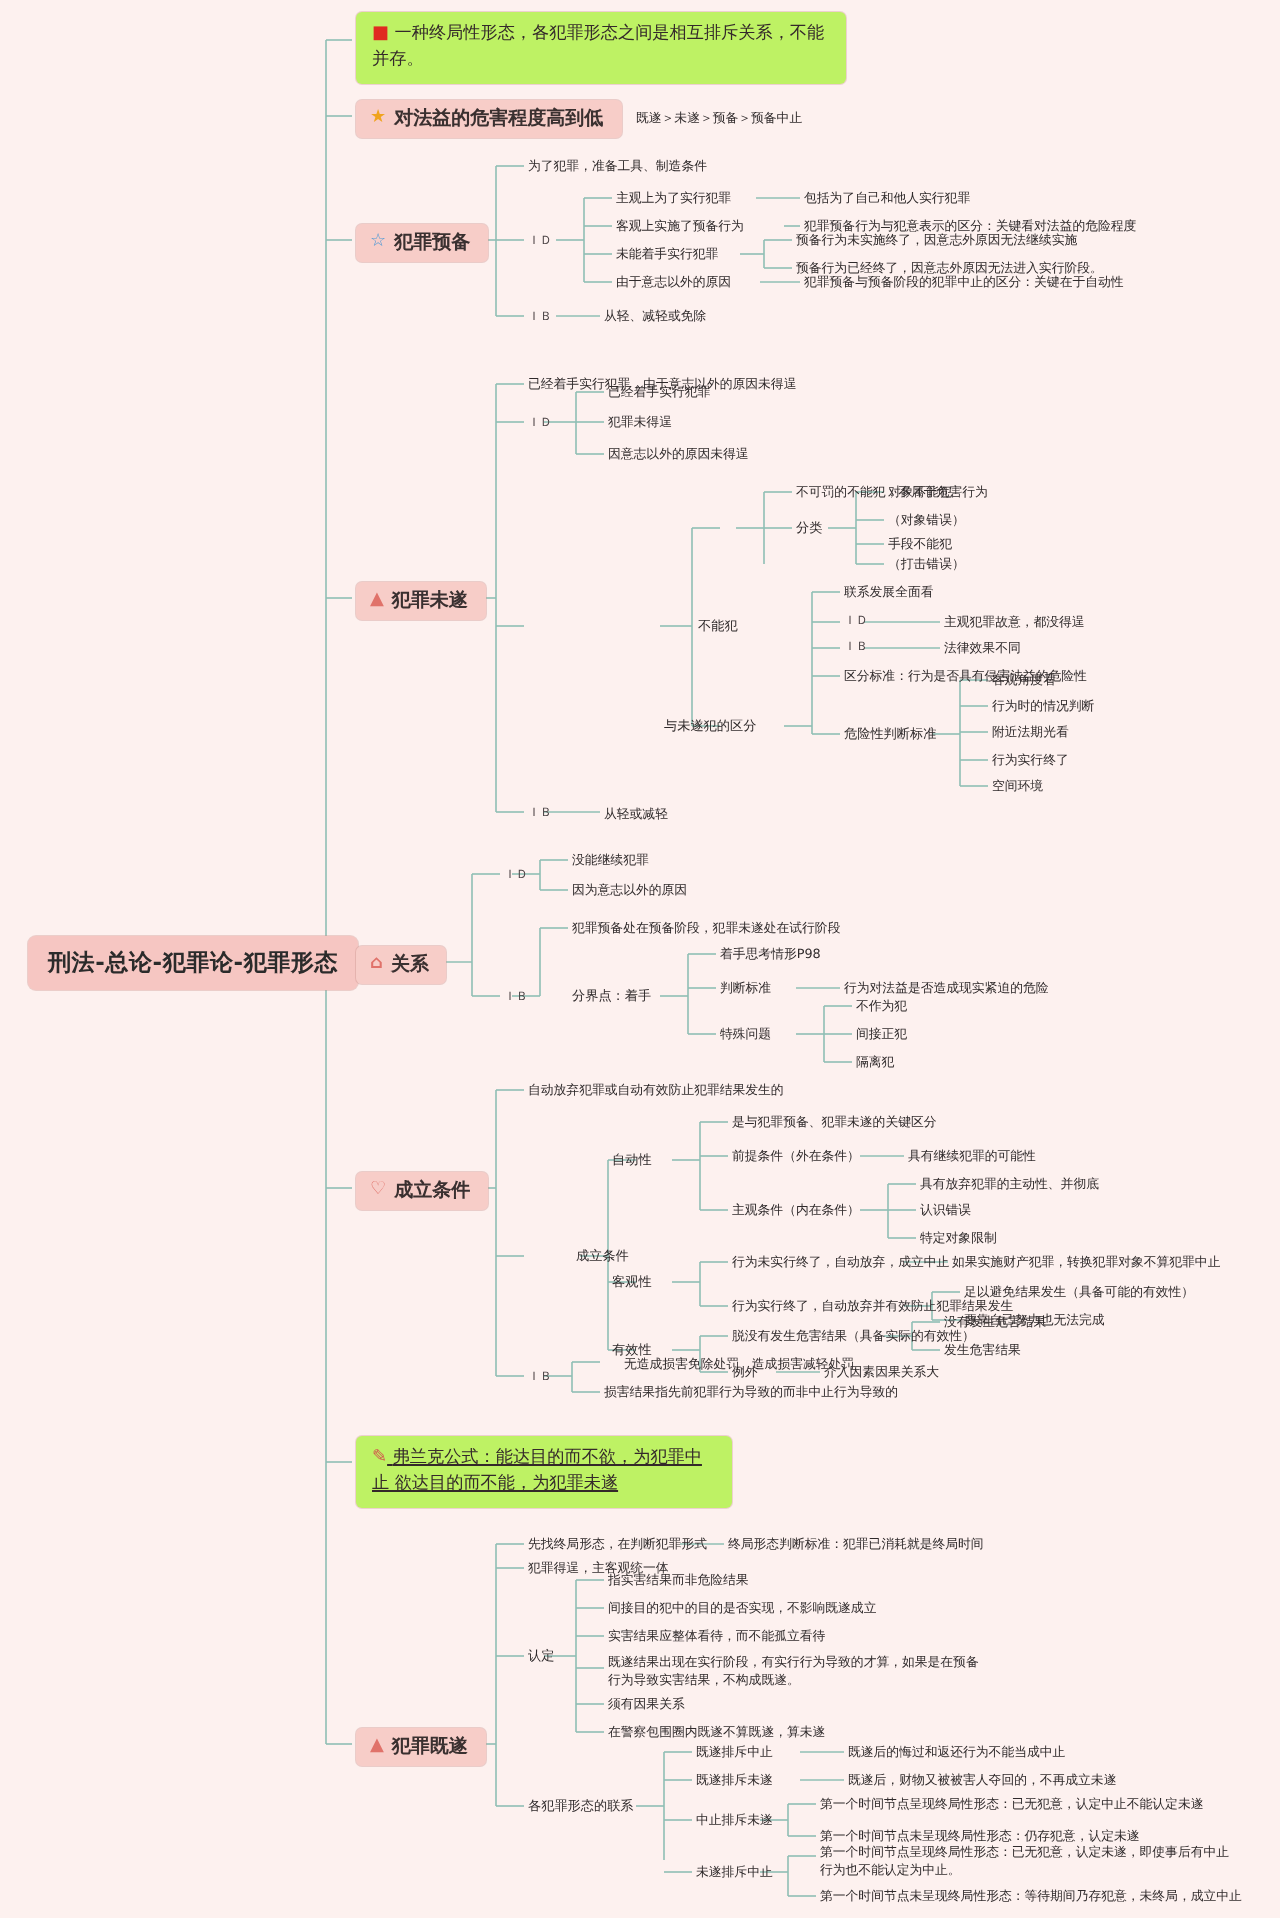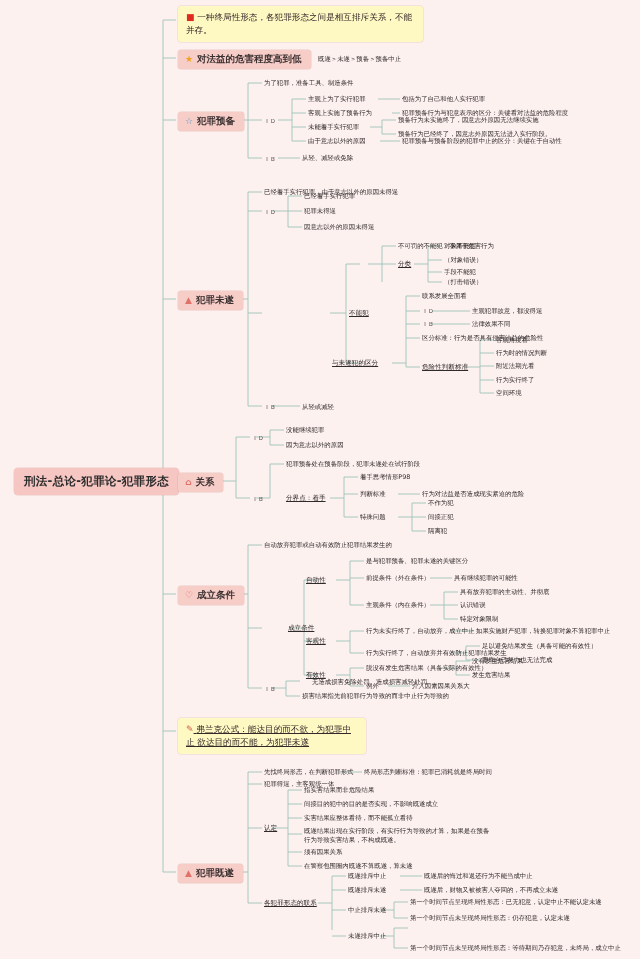--- a/index.html
+++ b/index.html
@@ -32,21 +32,21 @@
     border-radius:3px;
     padding:3px 9px 3px 7px;
     font-size:9.5px;
     color:#3a3030;
     font-weight:600;
     display:flex;align-items:center;gap:4px;
     box-shadow:0 0 0 .5px rgba(205,150,145,.4);
   }
   
   .para{
-    background:#fef9c3;
+    background:#bef264;
     border-radius:3px;
     padding:5px 8px;
     font-size:8.6px;
     line-height:1.5;
     color:#34292a;
     white-space:normal;
     box-shadow:0 0 0 .5px rgba(205,150,145,.35);
   }
   .ico{font-size:9px;line-height:1;display:inline-block;}
   .ico.flag{color:#e02b20;}
@@ -60,21 +60,21 @@
   
   .t{
     position:absolute;
     font-size:6.4px;
     line-height:1.45;
     color:#2f2a2b;
     white-space:nowrap;
   }
   .t.wrap{white-space:normal;}
   .t.sm{font-size:6px;color:#4a4244;}
-  .t.mid{font-size:6.6px;text-decoration:underline;}
+  .t.mid{font-size:6.6px;}
 </style>
 </head>
 <body>
 
 <div id="map">
 
   <svg class="links" viewBox="0 0 640 959" xmlns="http://www.w3.org/2000/svg">
     <g fill="none" stroke="#8fbfb4" stroke-width="0.8">
 
       <path d="M150 481 H163"></path>
@@ -397,15 +397,16 @@
 
   <div class="t mid" style="left:264px;top:899px;">各犯罪形态的联系</div>
   <div class="t" style="left:348px;top:872px;">既遂排斥中止</div>
   <div class="t" style="left:424px;top:872px;">既遂后的悔过和返还行为不能当成中止</div>
   <div class="t" style="left:348px;top:886px;">既遂排斥未遂</div>
   <div class="t" style="left:424px;top:886px;">既遂后，财物又被被害人夺回的，不再成立未遂</div>
   <div class="t" style="left:348px;top:906px;">中止排斥未遂</div>
   <div class="t" style="left:410px;top:898px;">第一个时间节点呈现终局性形态：已无犯意，认定中止不能认定未遂</div>
   <div class="t" style="left:410px;top:914px;">第一个时间节点未呈现终局性形态：仍存犯意，认定未遂</div>
   <div class="t" style="left:348px;top:932px;">未遂排斥中止</div>
+  <div class="t wrap" style="left:410px;top:922px;width:205px;">第一个时间节点呈现终局性形态：已无犯意，认定未遂，即使事后有中止行为也不能认定为中止。</div>
   <div class="t" style="left:410px;top:944px;">第一个时间节点未呈现终局性形态：等待期间乃存犯意，未终局，成立中止</div>
 
 </div>
 
 </body></html>

